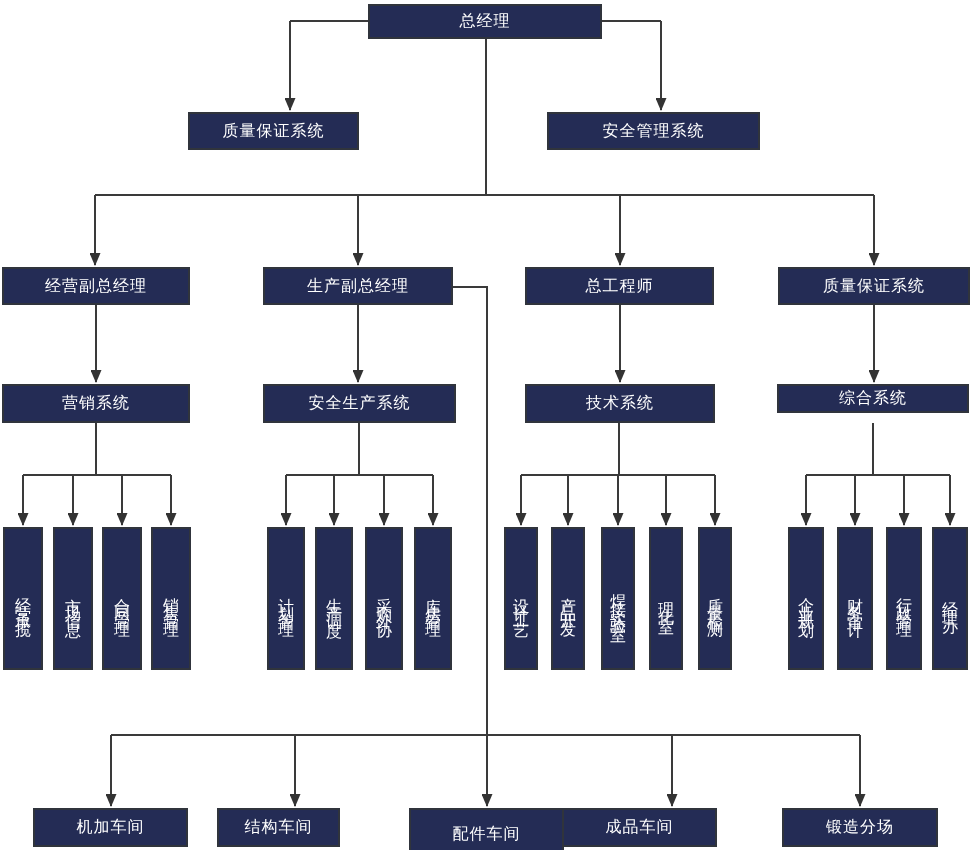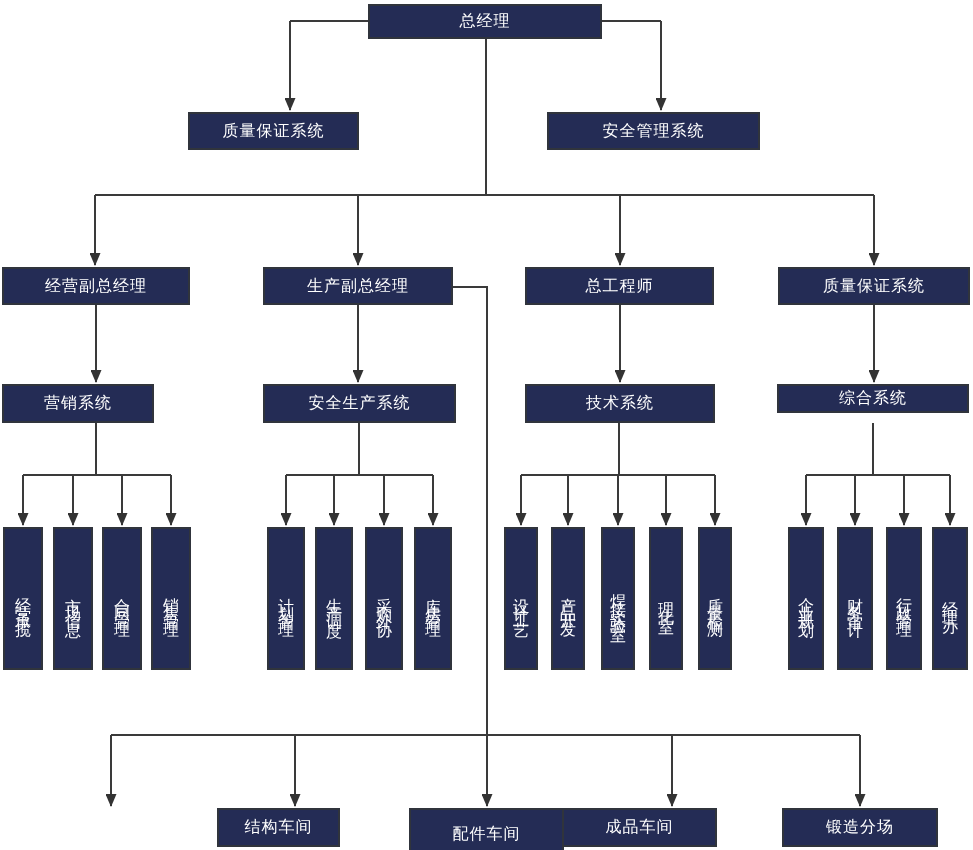--- a/index.html
+++ b/index.html
@@ -109,21 +109,21 @@
   <div class="node" style="left:368px;top:4px;width:234px;height:35px">总经理</div>
 
   <div class="node" style="left:188px;top:112px;width:171px;height:38px">质量保证系统</div>
   <div class="node" style="left:547px;top:112px;width:213px;height:38px">安全管理系统</div>
 
   <div class="node" style="left:2px;top:267px;width:188px;height:38px">经营副总经理</div>
   <div class="node" style="left:263px;top:267px;width:190px;height:38px">生产副总经理</div>
   <div class="node" style="left:525px;top:267px;width:189px;height:38px">总工程师</div>
   <div class="node" style="left:778px;top:267px;width:192px;height:38px">质量保证系统</div>
 
-  <div class="node" style="left:2px;top:384px;width:152px;height:39px">营销系统</div>
+  <div class="node" style="left:2px;top:384px;width:188px;height:39px">营销系统</div>
   <div class="node" style="left:263px;top:384px;width:193px;height:39px">安全生产系统</div>
   <div class="node" style="left:525px;top:384px;width:190px;height:39px">技术系统</div>
   <div class="node" style="left:777px;top:384px;width:192px;height:29px">综合系统</div>
 
   <div class="node vnode" style="left:3px;top:527px;width:40px;height:143px">经营承揽</div>
   <div class="node vnode" style="left:53px;top:527px;width:40px;height:143px">市场信息</div>
   <div class="node vnode" style="left:102px;top:527px;width:40px;height:143px">合同管理</div>
   <div class="node vnode" style="left:151px;top:527px;width:40px;height:143px">销售管理</div>
 
   <div class="node vnode" style="left:267px;top:527px;width:38px;height:143px">计划管理</div>
@@ -135,18 +135,19 @@
   <div class="node vnode" style="left:551px;top:527px;width:34px;height:143px">产品开发</div>
   <div class="node vnode" style="left:601px;top:527px;width:34px;height:143px">焊接实验室</div>
   <div class="node vnode" style="left:649px;top:527px;width:34px;height:143px">理化室</div>
   <div class="node vnode" style="left:698px;top:527px;width:34px;height:143px">质量检测</div>
 
   <div class="node vnode" style="left:788px;top:527px;width:36px;height:143px">企业规划</div>
   <div class="node vnode" style="left:837px;top:527px;width:36px;height:143px">财务审计</div>
   <div class="node vnode" style="left:886px;top:527px;width:36px;height:143px">行政管理</div>
   <div class="node vnode" style="left:932px;top:527px;width:36px;height:143px">经理办</div>
 
+  <div class="node" style="left:33px;top:808px;width:155px;height:39px">机加车间</div>
   <div class="node" style="left:217px;top:808px;width:123px;height:39px">结构车间</div>
   <div class="node" style="left:409px;top:808px;width:155px;height:53px">配件车间</div>
   <div class="node" style="left:562px;top:808px;width:155px;height:39px">成品车间</div>
   <div class="node" style="left:782px;top:808px;width:156px;height:39px">锻造分场</div>
 
 </div>
 
 </body></html>

